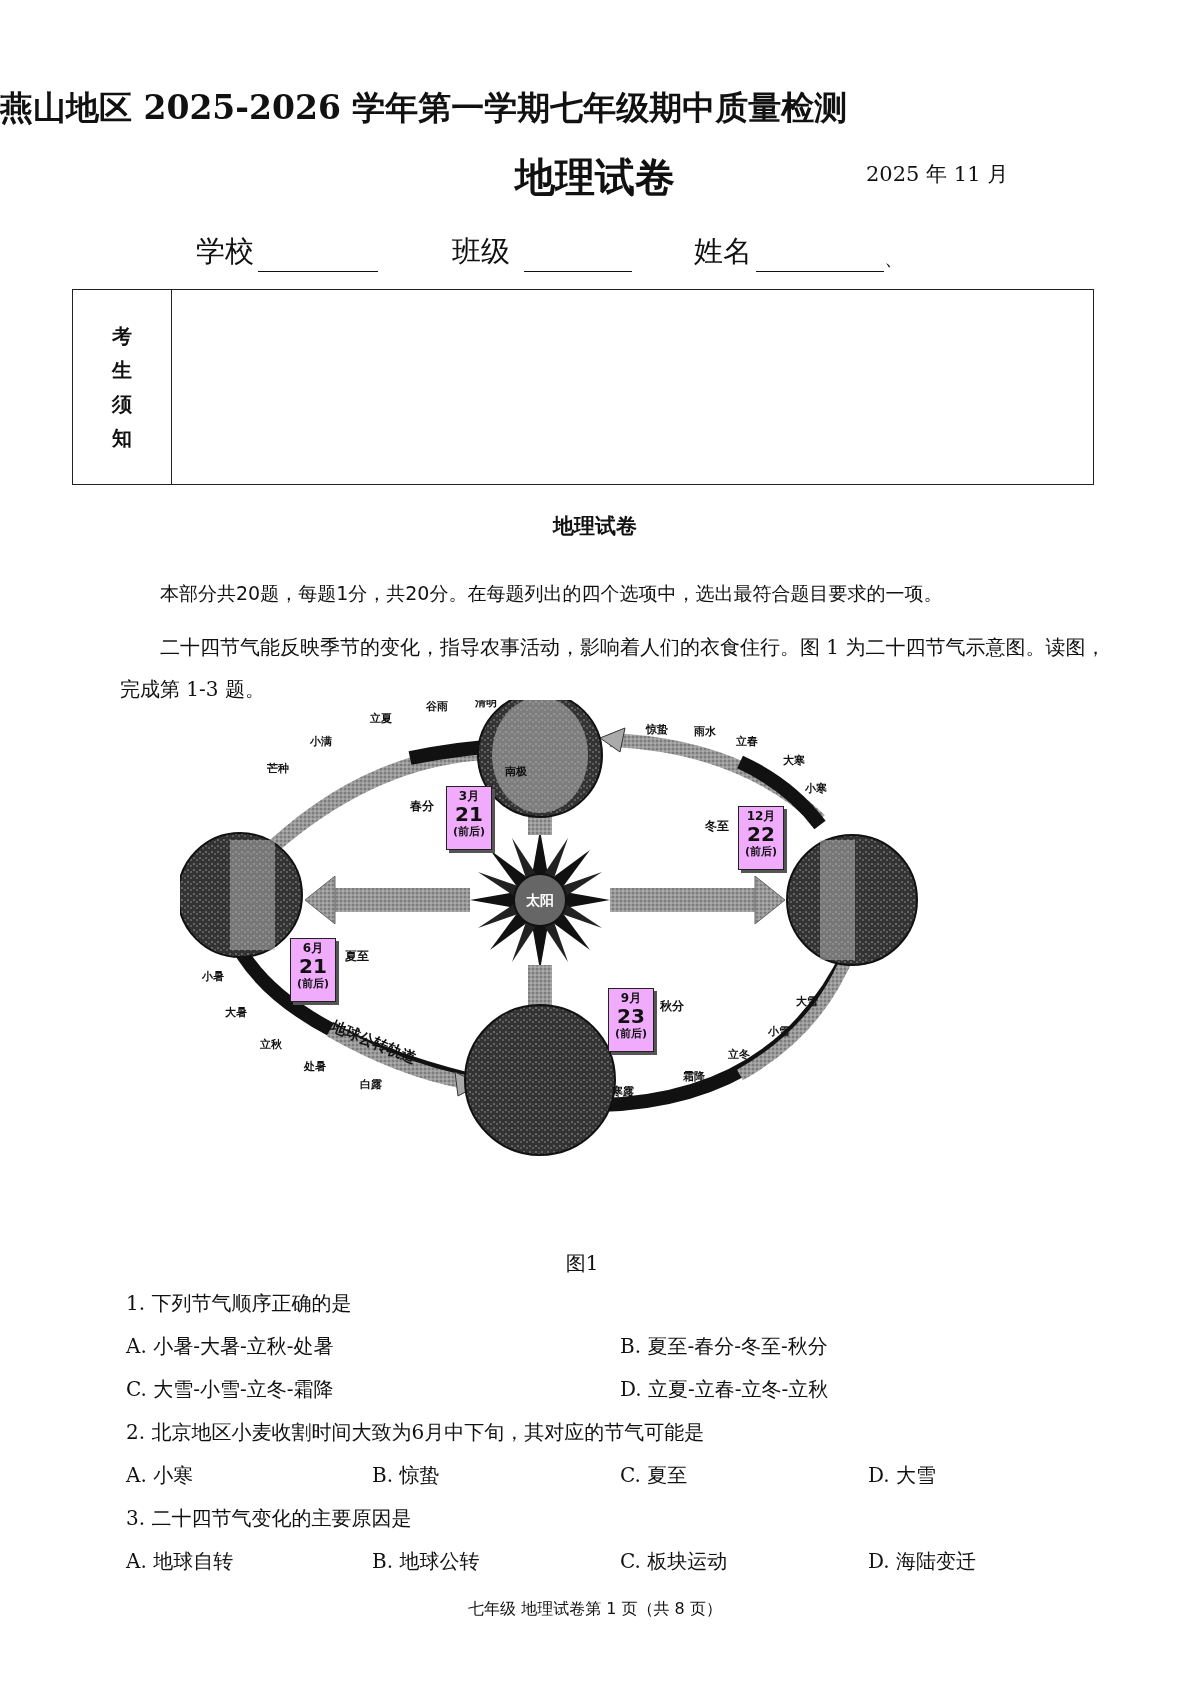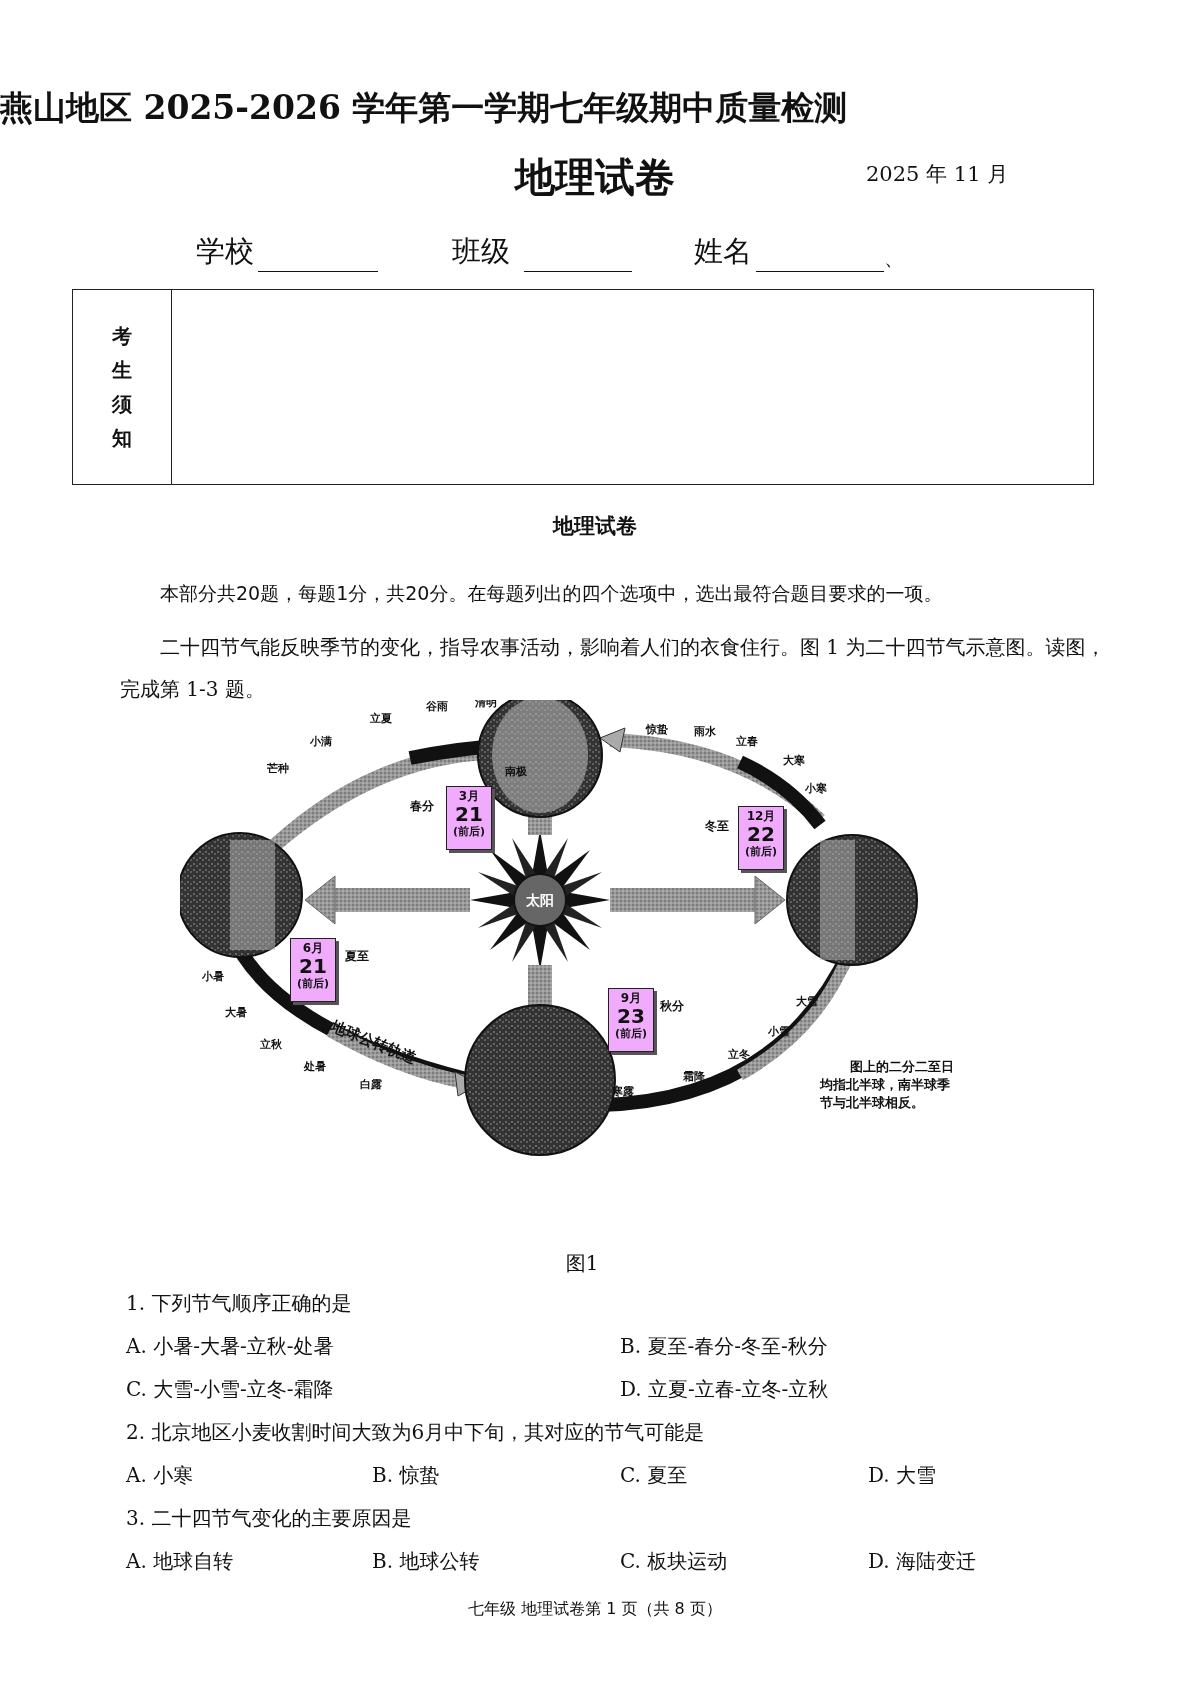--- a/index.html
+++ b/index.html
@@ -179,25 +179,20 @@
     <div class="n">(前后)</div>
   </div>
   <span class="figlabel" style="left:525px;top:118px">冬至</span>
   <div class="cal" style="left:558px;top:106px">
     <div class="m">12月</div>
     <div class="d">22</div>
     <div class="n">(前后)</div>
   </div>
 
   
-  <div class="abs note" style="left:640px;top:358px;width:200px">
-    <div style="padding-left:30px">图上的二分二至日</div>
-    <div>均指北半球，南半球季</div>
-    <div>节与北半球相反。</div>
-  </div>
 </div>
 
 <div class="abs fig-caption">图1</div>
 
 <div class="abs q" style="top:1290px">1. 下列节气顺序正确的是</div>
 <div class="abs opt" style="left:126px;top:1333px">A. 小暑-大暑-立秋-处暑</div>
 <div class="abs opt" style="left:620px;top:1333px">B. 夏至-春分-冬至-秋分</div>
 <div class="abs opt" style="left:126px;top:1376px">C. 大雪-小雪-立冬-霜降</div>
 <div class="abs opt" style="left:620px;top:1376px">D. 立夏-立春-立冬-立秋</div>
 

